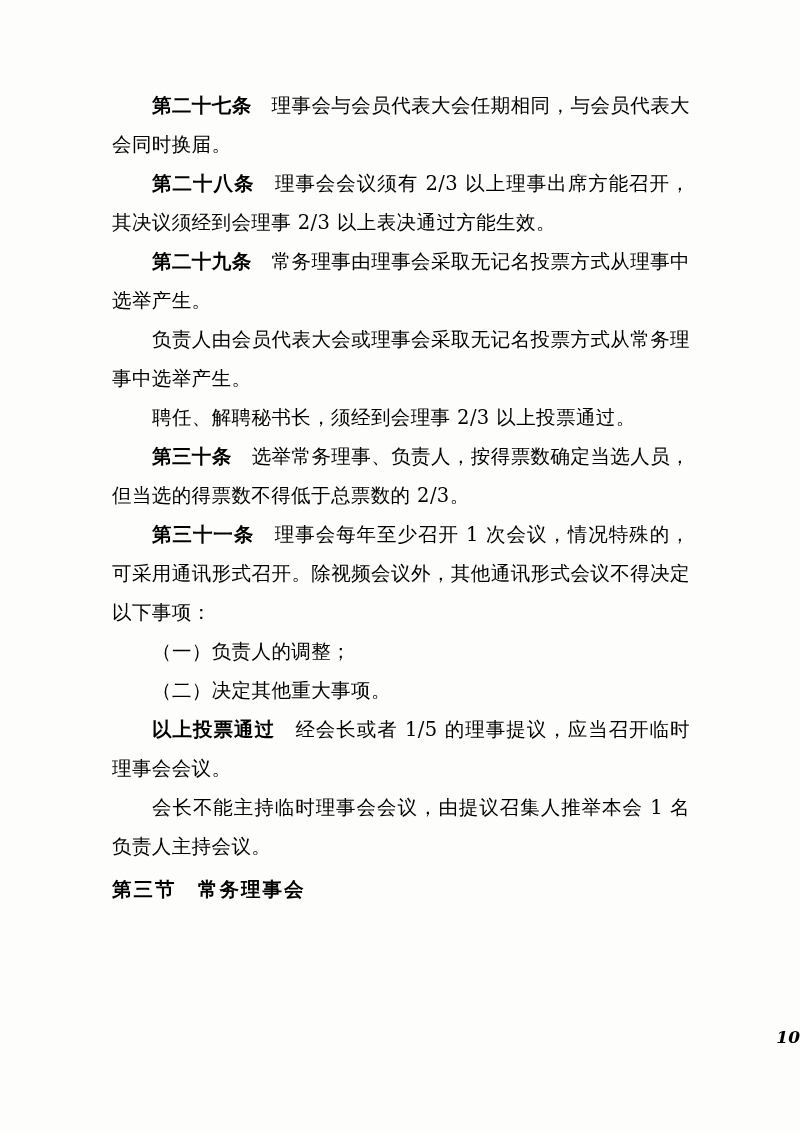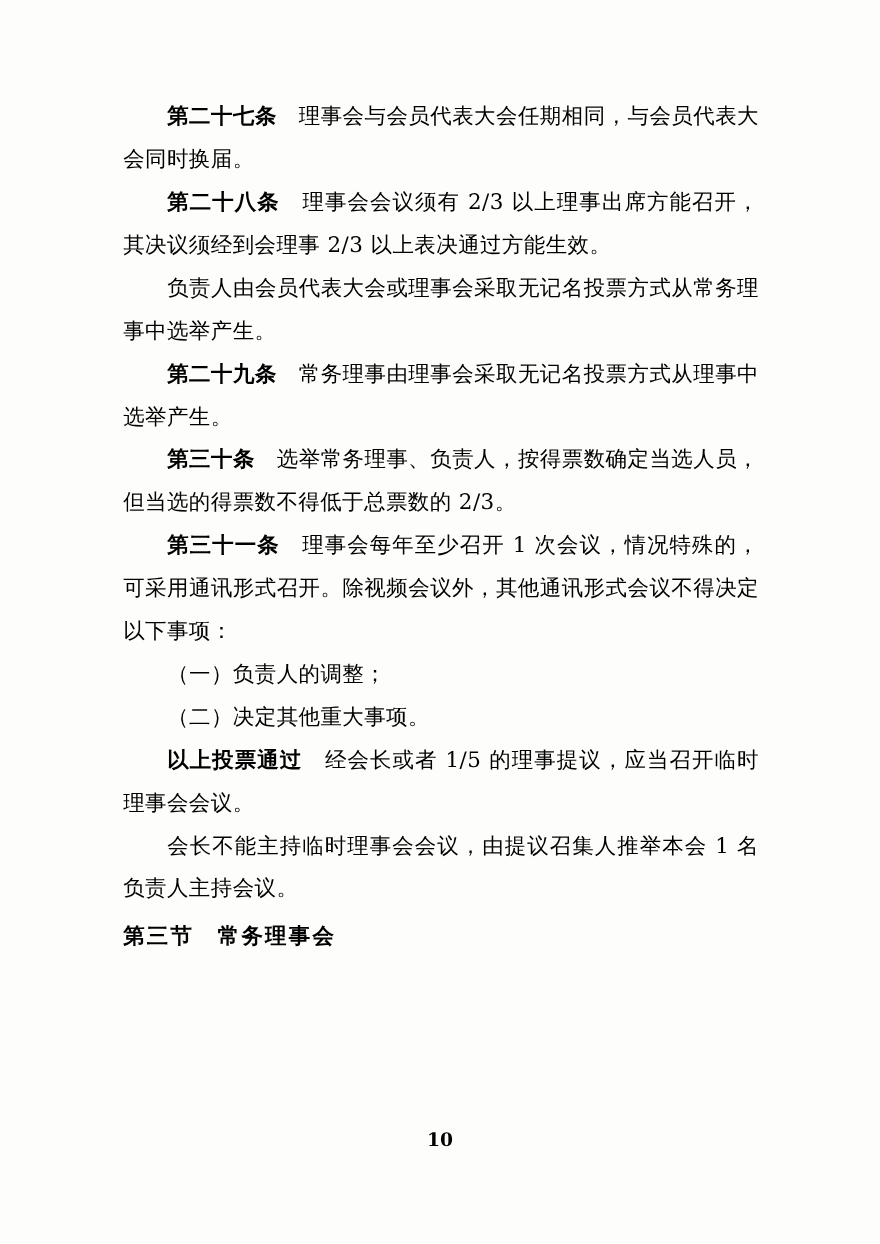--- a/index.html
+++ b/index.html
@@ -45,45 +45,47 @@
     font-weight: 700;
     color: #000000;
     margin-top: 4px;
     letter-spacing: 2px;
   }
   .page-number {
     position: absolute;
     left: 0;
     right: 0;
     top: 1027px;
-    text-align: center;
+    text-align: right;
     font-family: "DejaVu Serif", "Liberation Serif", serif;
     font-size: 17px;
     font-weight: 700;
     color: #000000;
+    font-style: italic;
   }
   .lead {
     font-weight: 700;
   }
 </style>
 </head>
 <body>
 
 <div class="page">
   <div class="content">
 
     <p class="para indent"><span class="lead">第二十七条</span><span>　理事会与会员代表大会任期相同，与会员代表大会同时换届。</span></p>
 
     <p class="para indent"><span class="lead">第二十八条</span><span>　理事会会议须有 2/3 以上理事出席方能召开，其决议须经到会理事 2/3 以上表决通过方能生效。</span></p>
 
 
+    <p class="para indent"><span class="lead">第二十九条</span><span>　常务理事由理事会采取无记名投票方式从理事中选举产生。</span></p>
+
     <p class="para indent"><span class="lead"></span><span>负责人由会员代表大会或理事会采取无记名投票方式从常务理事中选举产生。</span></p>
 
-    <p class="para indent"><span class="lead">第二十九条</span><span>　常务理事由理事会采取无记名投票方式从理事中选举产生。</span></p>
-
+    <p class="para indent"><span class="lead"></span><span>聘任、解聘秘书长，须经到会理事 2/3 以上投票通过。</span></p>
 
 
     <p class="para indent"><span class="lead">第三十条</span><span>　选举常务理事、负责人，按得票数确定当选人员，但当选的得票数不得低于总票数的 2/3。</span></p>
 
     <p class="para indent"><span class="lead">第三十一条</span><span>　理事会每年至少召开 1 次会议，情况特殊的，可采用通讯形式召开。除视频会议外，其他通讯形式会议不得决定以下事项：</span></p>
 
     <p class="para indent"><span class="lead"></span><span>（一）负责人的调整；</span></p>
 
     <p class="para indent"><span class="lead"></span><span>（二）决定其他重大事项。</span></p>
 

